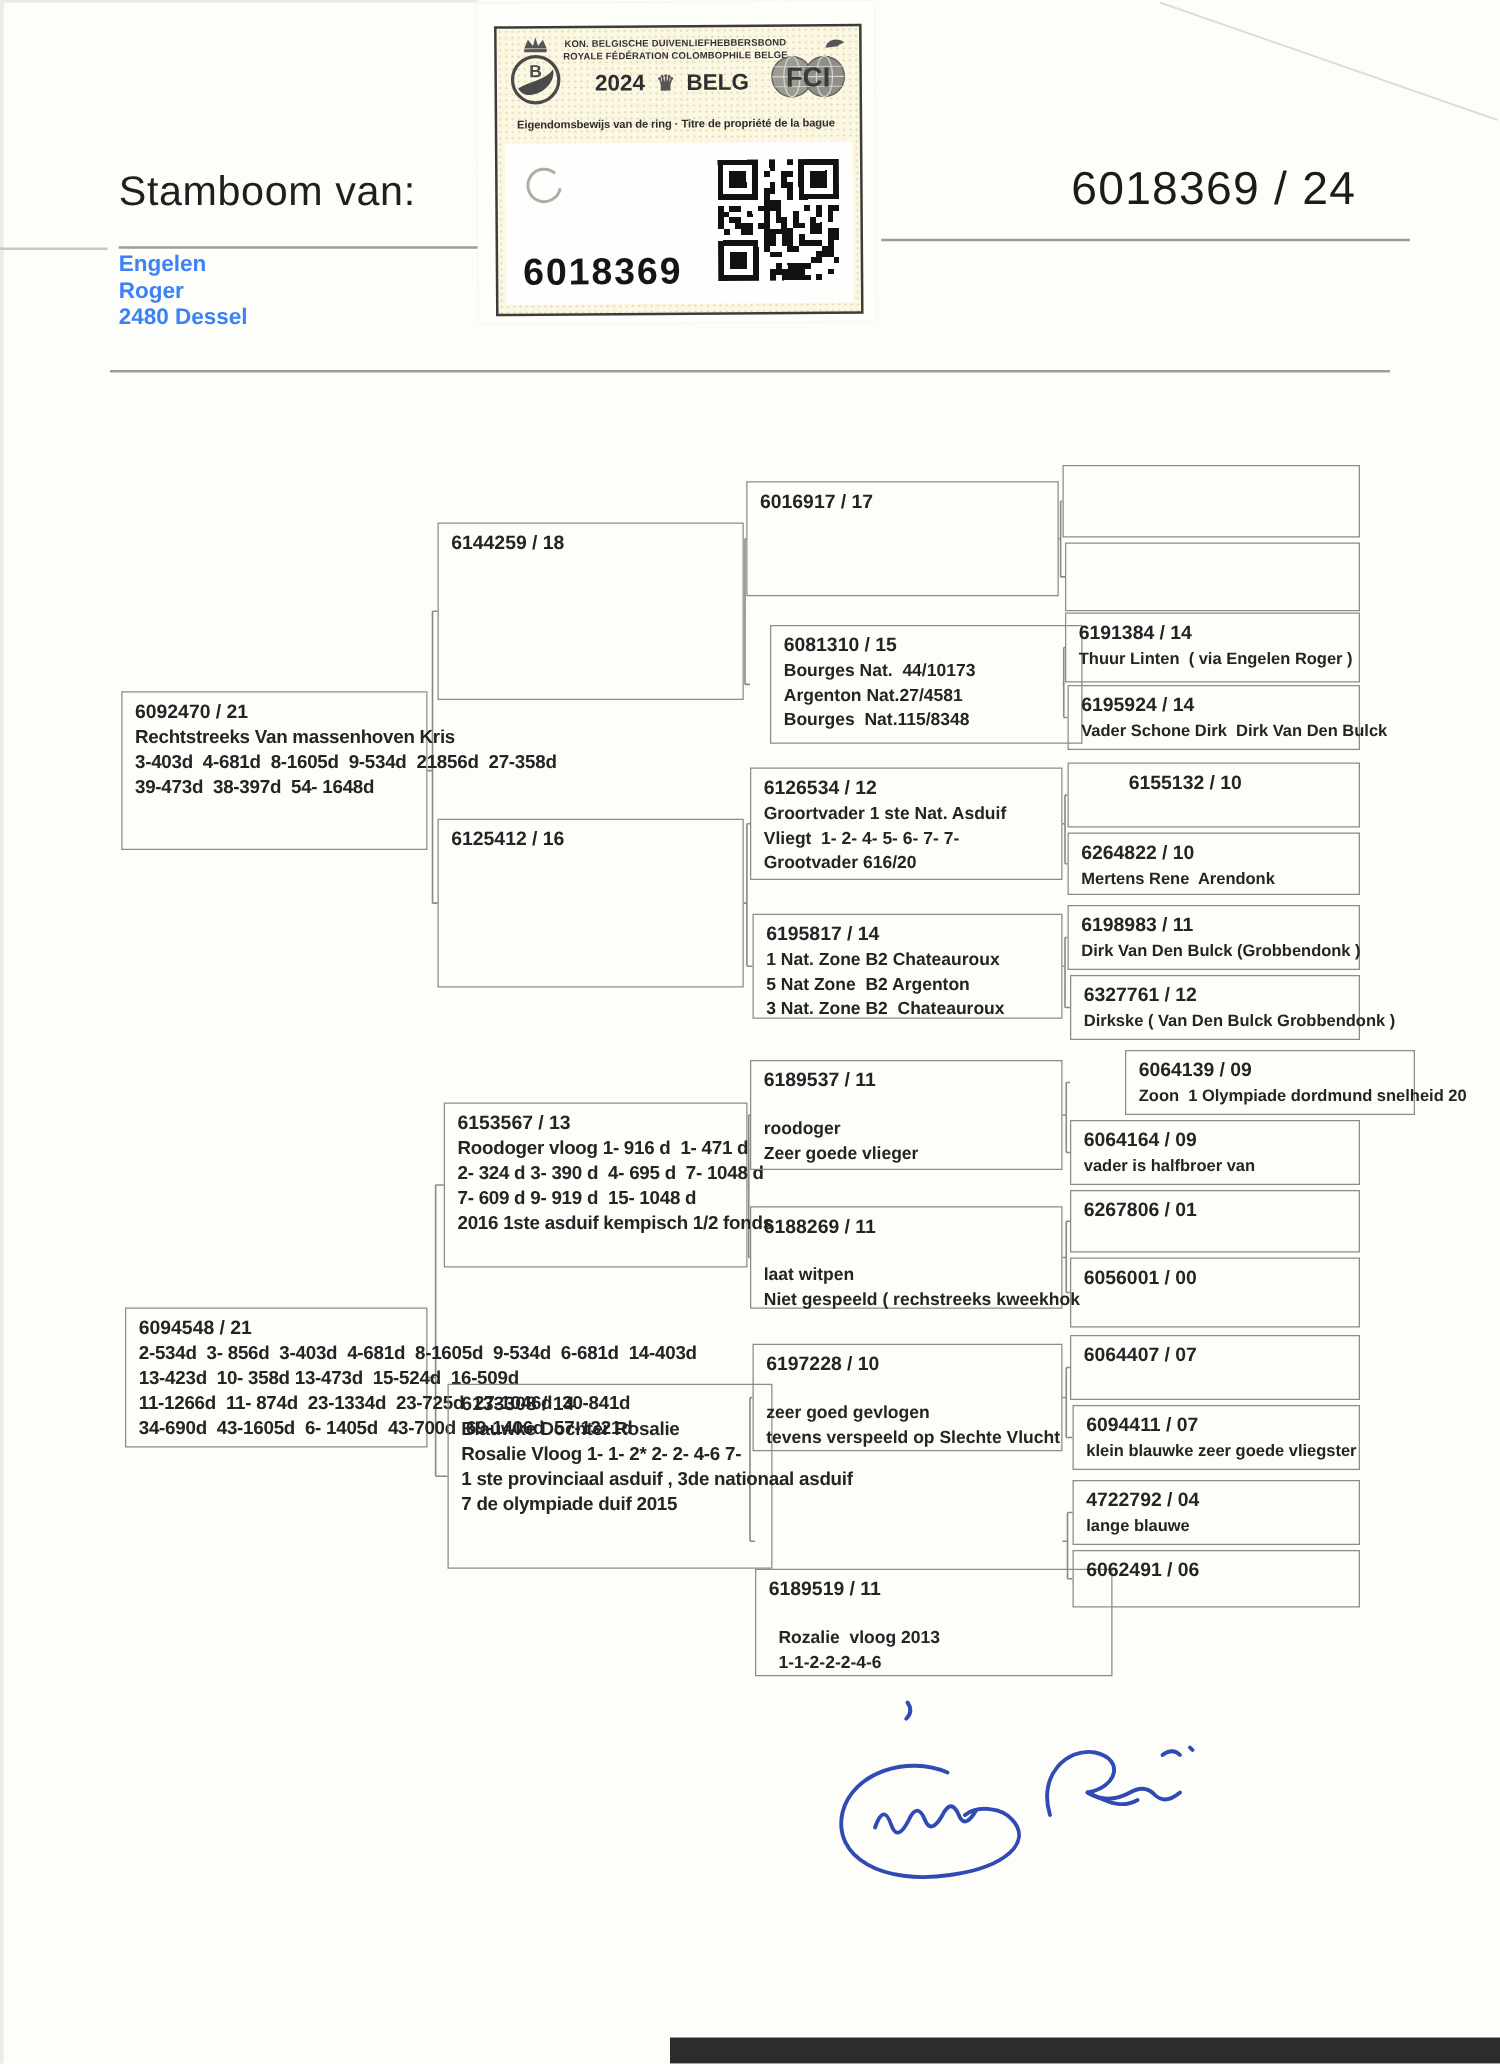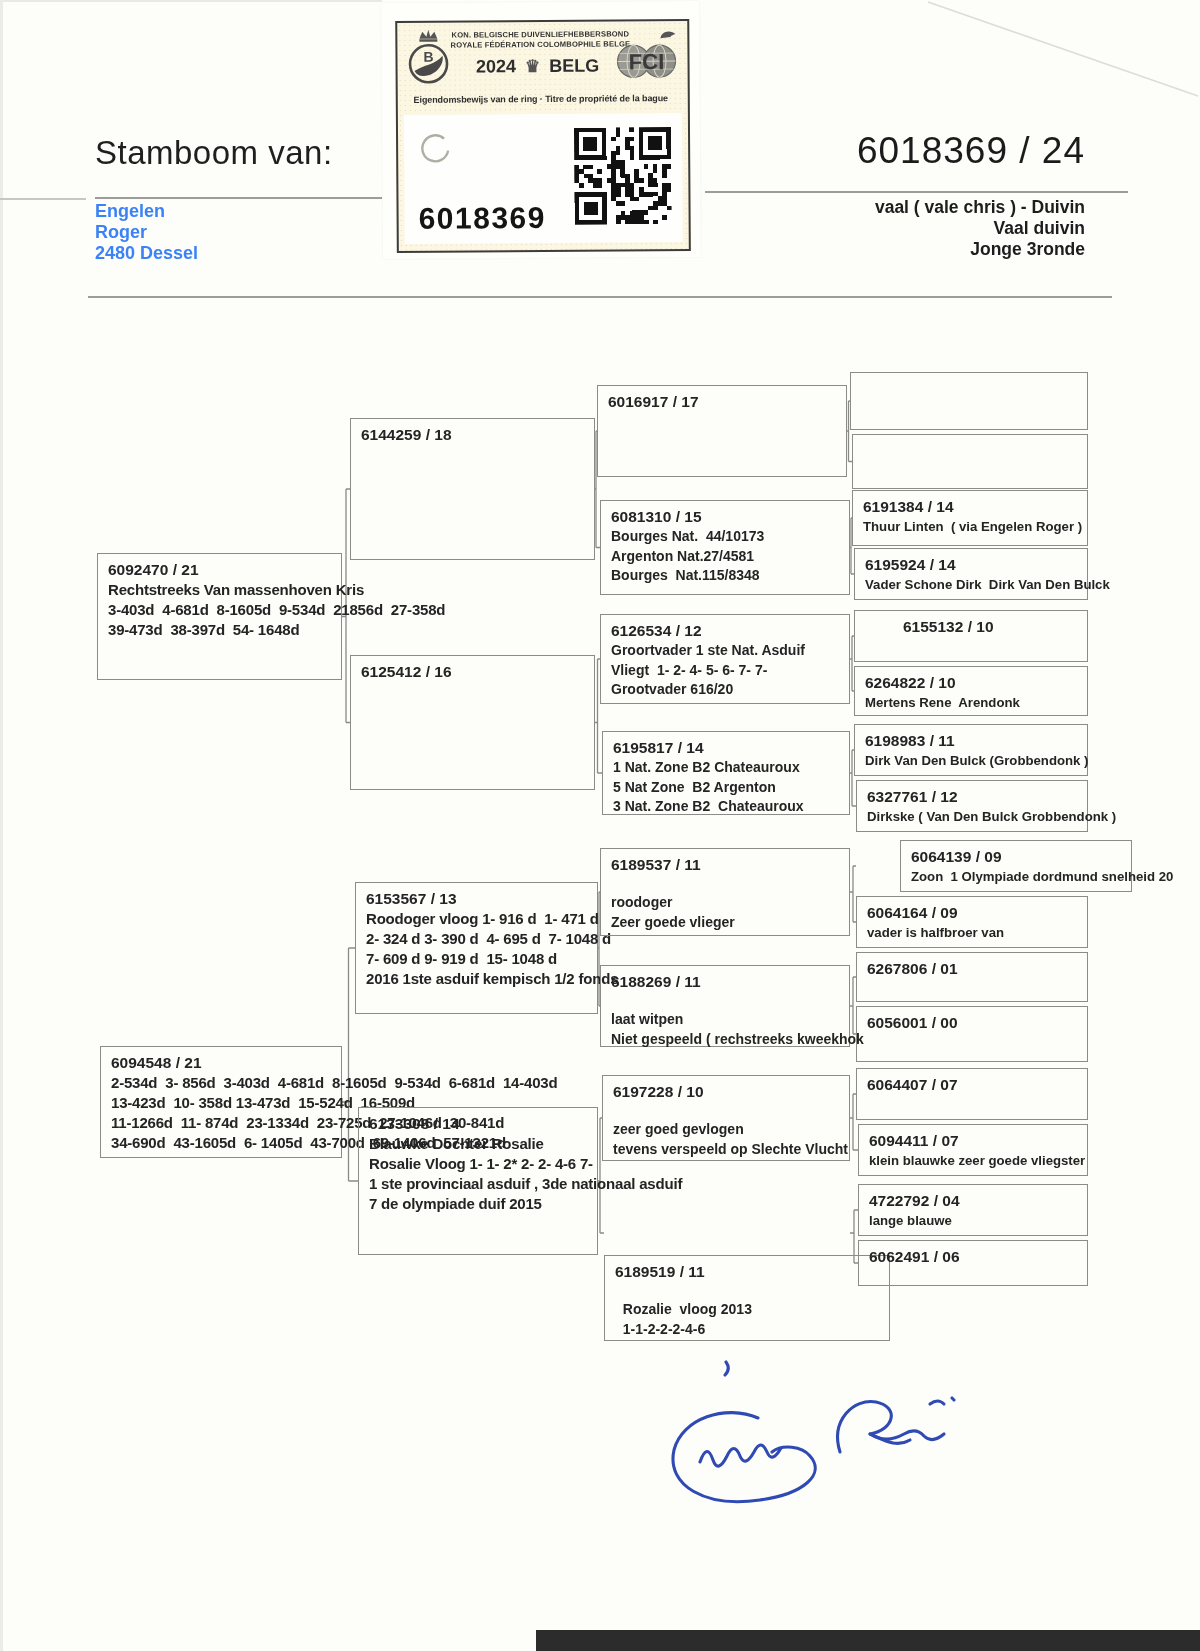--- a/index.html
+++ b/index.html
@@ -53,25 +53,20 @@
   <div class="abs title" style="left:95px;top:134px;">Stamboom van:</div>
   <div class="abs bigring" style="right:115px;top:130px;">6018369 / 24</div>
   <div class="abs hline" style="left:95px;top:197px;width:287px;"></div>
   <div class="abs hline" style="left:705px;top:191px;width:423px;"></div>
   <div class="abs hline" style="left:0;top:198px;width:86px;background:#c6c6c2;"></div>
 
   <div class="abs owner" style="left:95px;top:201px;">
     <div>Engelen</div>
     <div>Roger</div>
     <div>2480 Dessel</div>
-  </div>
-  <div class="abs bird" style="right:115px;top:197px;">
-    <div>vaal ( vale chris ) - Duivin</div>
-    <div>Vaal duivin</div>
-    <div>Jonge 3ronde</div>
   </div>
 
   <div class="abs hline" style="left:88px;top:296px;width:1024px;height:2px;"></div>
 
   <div id="sticker" class="abs">
     <div id="cream" class="abs">
 
       <svg class="abs" style="left:8px;top:6px;" width="46" height="58" viewBox="0 0 46 58">
         <path d="M14 10 L17 3 L21 8 L23 1 L25 8 L29 3 L32 10 Z" fill="#555"></path>
         <rect x="14" y="10.5" width="18" height="2.5" fill="#555"></rect>
@@ -265,31 +260,31 @@
       <div class="pbox g2" style="left: 350px; top: 655px; width: 245px; height: 135px;">
         <div class="pring">6125412 / 16</div>
       </div>
       <div class="pbox g2" style="left: 355px; top: 882px; width: 243px; height: 132px;">
         <div class="pring">6153567 / 13</div>
         <div class="pl">Roodoger vloog 1- 916 d  1- 471 d</div>
         <div class="pl">2- 324 d 3- 390 d  4- 695 d  7- 1048 d</div>
         <div class="pl">7- 609 d 9- 919 d  15- 1048 d</div>
         <div class="pl">2016 1ste asduif kempisch 1/2 fonds</div>
       </div>
-      <div class="pbox g2" style="left: 358px; top: 1107px; width: 240px; height: 148px;">
+      <div class="pbox g2" style="left: 358px; top: 1107px; width: 260px; height: 148px;">
         <div class="pring">6133308 / 14</div>
         <div class="pl">Blauwke Dochter Rosalie</div>
         <div class="pl">Rosalie Vloog 1- 1- 2* 2- 2- 4-6 7-</div>
         <div class="pl">1 ste provinciaal asduif , 3de nationaal asduif</div>
         <div class="pl">7 de olympiade duif 2015</div>
       </div>
       <div class="pbox g3" style="left: 597px; top: 385px; width: 250px; height: 92px;">
         <div class="pring">6016917 / 17</div>
       </div>
-      <div class="pbox g3" style="left: 600px; top: 500px; width: 250px; height: 95px;">
+      <div class="pbox g3" style="left: 616px; top: 500px; width: 250px; height: 95px;">
         <div class="pring">6081310 / 15</div>
         <div class="pl">Bourges Nat.  44/10173</div>
         <div class="pl">Argenton Nat.27/4581</div>
         <div class="pl">Bourges  Nat.115/8348</div>
       </div>
       <div class="pbox g3" style="left: 600px; top: 614px; width: 250px; height: 90px;">
         <div class="pring">6126534 / 12</div>
         <div class="pl">Groortvader 1 ste Nat. Asduif</div>
         <div class="pl">Vliegt  1- 2- 4- 5- 6- 7- 7-</div>
         <div class="pl">Grootvader 616/20</div>

